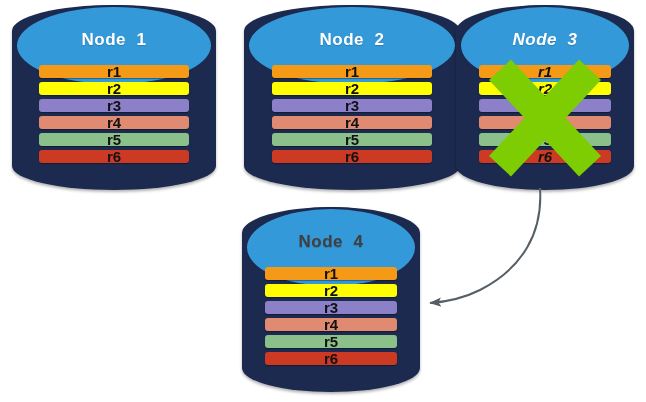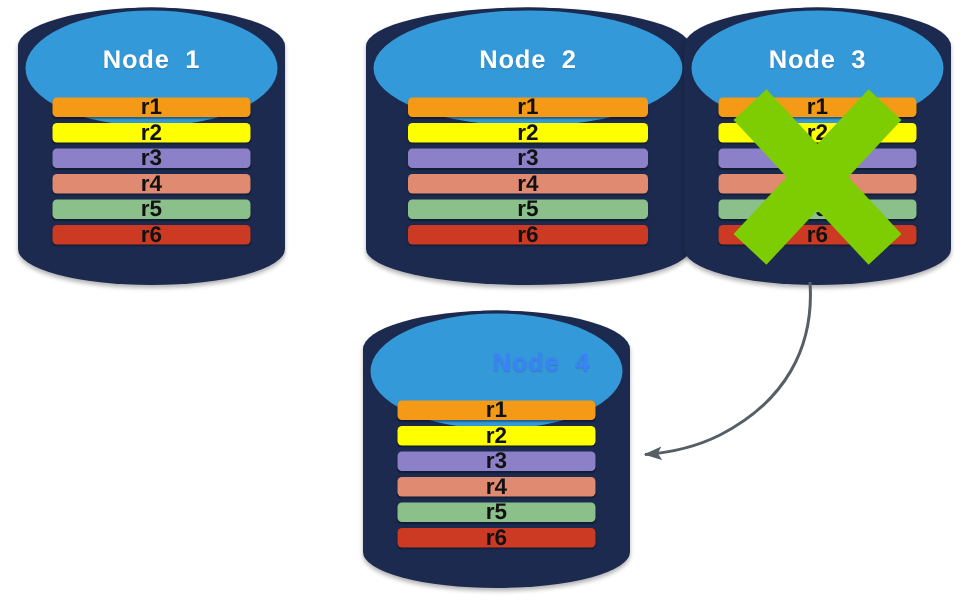--- a/index.html
+++ b/index.html
@@ -121,21 +121,21 @@
     pointer-events: none;
     overflow: visible;
   }
 </style>
 </head>
 <body>
 
 <div id="stage">
 
   <div id="nodes-container">
-      <div class="node" style="left: 12px; top: 5px; width: 178px; height: 185px;">
+      <div class="node" style="left: 12px; top: 5px; width: 204px; height: 185px;">
         <div class="cyl-body" style="background: rgb(27, 42, 78);"></div>
         <div class="cyl-top" style="background: rgb(52, 153, 217); border-color: rgb(27, 42, 78);"></div>
         <div class="node-label" style="color: rgb(255, 255, 255);">Node  1</div>
         <div class="rows" style="top: 60px;">
           <div class="row" style="background: rgb(245, 154, 22);">r1</div>
           <div class="row" style="background: rgb(255, 255, 0);">r2</div>
           <div class="row" style="background: rgb(140, 128, 200);">r3</div>
           <div class="row" style="background: rgb(224, 138, 114);">r4</div>
           <div class="row" style="background: rgb(140, 192, 138);">r5</div>
           <div class="row" style="background: rgb(204, 58, 36);">r6</div>
@@ -147,37 +147,37 @@
         <div class="node-label" style="color: rgb(255, 255, 255);">Node  2</div>
         <div class="rows" style="top: 60px;">
           <div class="row" style="background: rgb(245, 154, 22);">r1</div>
           <div class="row" style="background: rgb(255, 255, 0);">r2</div>
           <div class="row" style="background: rgb(140, 128, 200);">r3</div>
           <div class="row" style="background: rgb(224, 138, 114);">r4</div>
           <div class="row" style="background: rgb(140, 192, 138);">r5</div>
           <div class="row" style="background: rgb(204, 58, 36);">r6</div>
         </div>
       </div>
-      <div class="node" style="left: 456px; top: 5px; width: 178px; height: 185px;">
+      <div class="node" style="left: 456px; top: 5px; width: 178px; height: 185px; font-style: italic;">
         <div class="cyl-body" style="background: rgb(27, 42, 78);"></div>
         <div class="cyl-top" style="background: rgb(52, 153, 217); border-color: rgb(27, 42, 78);"></div>
         <div class="node-label" style="color: rgb(255, 255, 255);">Node  3</div>
         <div class="rows" style="top: 60px;">
           <div class="row" style="background: rgb(245, 154, 22);">r1</div>
           <div class="row" style="background: rgb(255, 255, 0);">r2</div>
           <div class="row" style="background: rgb(140, 128, 200);">r3</div>
           <div class="row" style="background: rgb(224, 138, 114);">r4</div>
           <div class="row" style="background: rgb(140, 192, 138);">r5</div>
           <div class="row" style="background: rgb(204, 58, 36);">r6</div>
         </div>
       </div>
       <div class="node" style="left: 242px; top: 207px; width: 178px; height: 185px;">
         <div class="cyl-body" style="background: rgb(27, 42, 78);"></div>
         <div class="cyl-top" style="background: rgb(52, 153, 217); border-color: rgb(27, 42, 78);"></div>
-        <div class="node-label" style="color: #3b82f6; padding-left: 30px;">Node  4</div>
+        <div class="node-label" style="color: #404040;">Node  4</div>
         <div class="rows" style="top: 60px;">
           <div class="row" style="background: rgb(245, 154, 22);">r1</div>
           <div class="row" style="background: rgb(255, 255, 0);">r2</div>
           <div class="row" style="background: rgb(140, 128, 200);">r3</div>
           <div class="row" style="background: rgb(224, 138, 114);">r4</div>
           <div class="row" style="background: rgb(140, 192, 138);">r5</div>
           <div class="row" style="background: rgb(204, 58, 36);">r6</div>
         </div>
       </div>
     </div>

